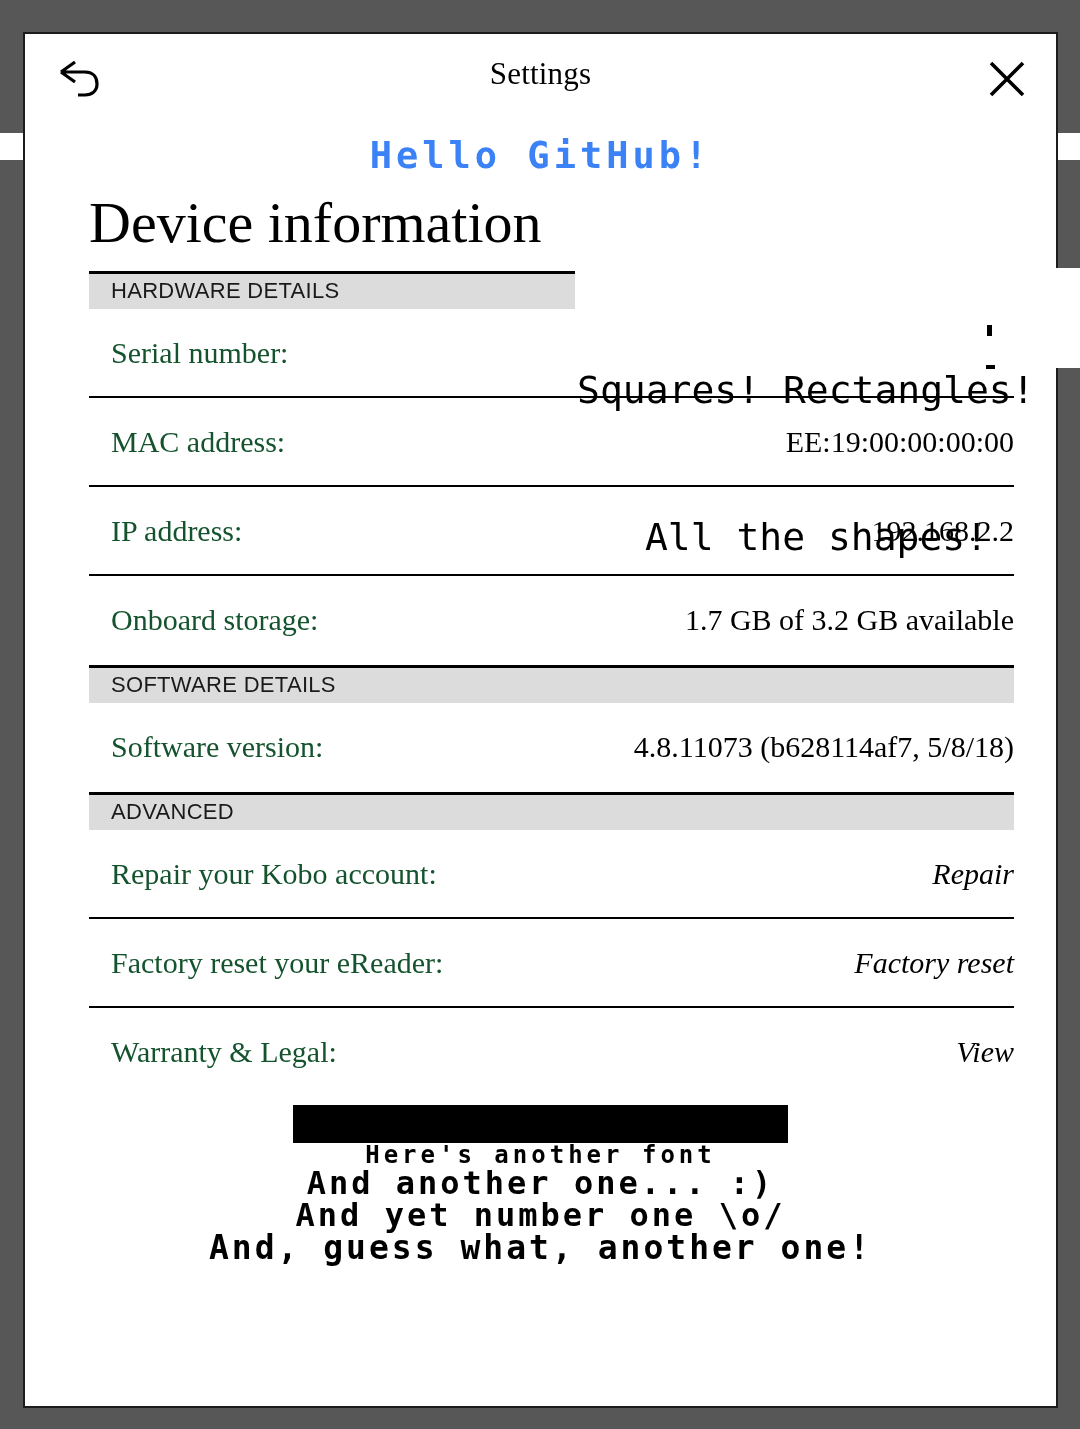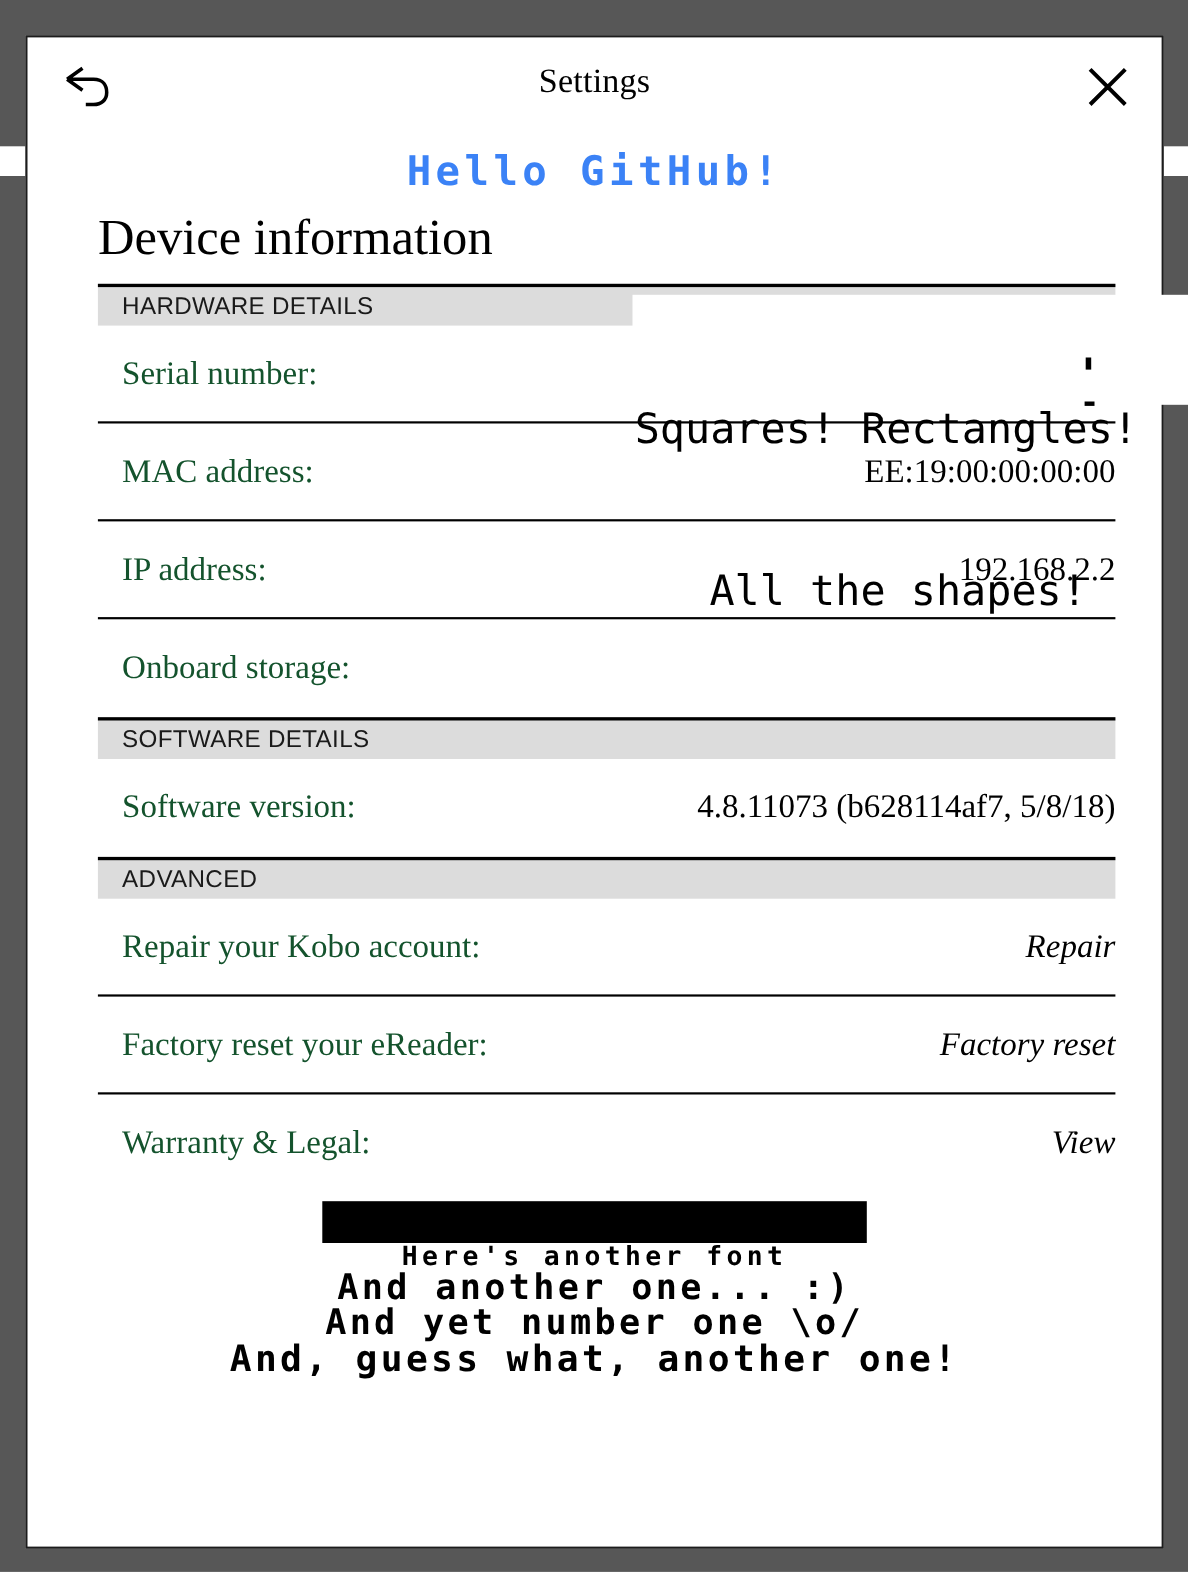--- a/index.html
+++ b/index.html
@@ -84,21 +84,21 @@
   .hello-github {
     text-align: center;
     font-size: 37px;
     letter-spacing: 4px;
     margin-top: 14px;
   }
 
   
   .page-title {
     font-family: "Liberation Serif", serif;
-    font-size: 46px;
+    font-size: 58px;
     color: #000;
     margin: 14px 0 0 64px;
     line-height: 1.1;
   }
 
   
   .list {
     margin-top: 16px;
     padding: 0 0 0 0;
   }
@@ -251,20 +251,21 @@
       <span class="row-value">EE:19:00:00:00:00</span>
     </div>
 
     <div class="row divider">
       <span class="row-label">IP address:</span>
       <span class="row-value">192.168.2.2</span>
     </div>
 
     <div class="row">
       <span class="row-label">Onboard storage:</span>
+      <span class="row-value">1.7 GB of 3.2 GB available</span>
     </div>
 
     <div class="section-header tight">SOFTWARE DETAILS</div>
 
     <div class="row">
       <span class="row-label">Software version:</span>
       <span class="row-value">4.8.11073 (b628114af7, 5/8/18)</span>
     </div>
 
     <div class="section-header tight">ADVANCED</div>

